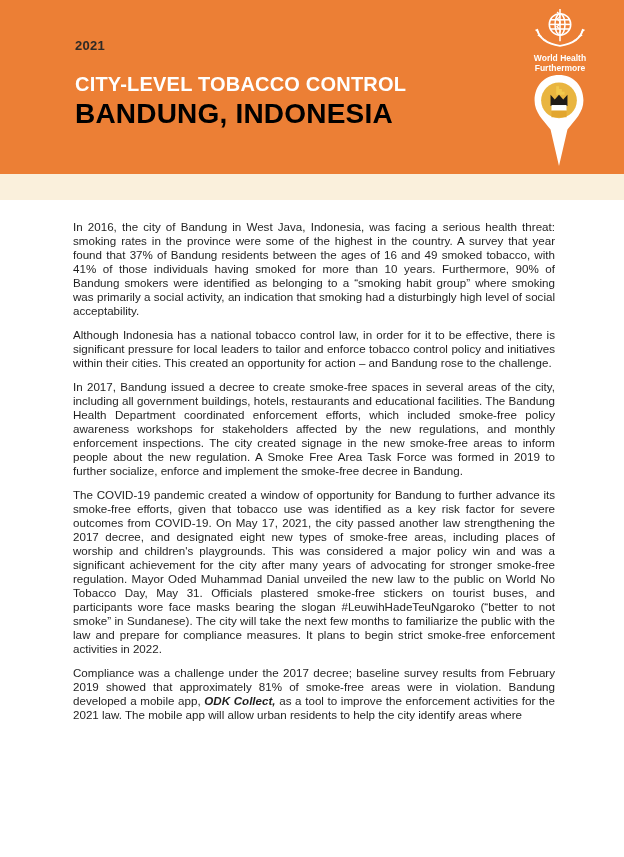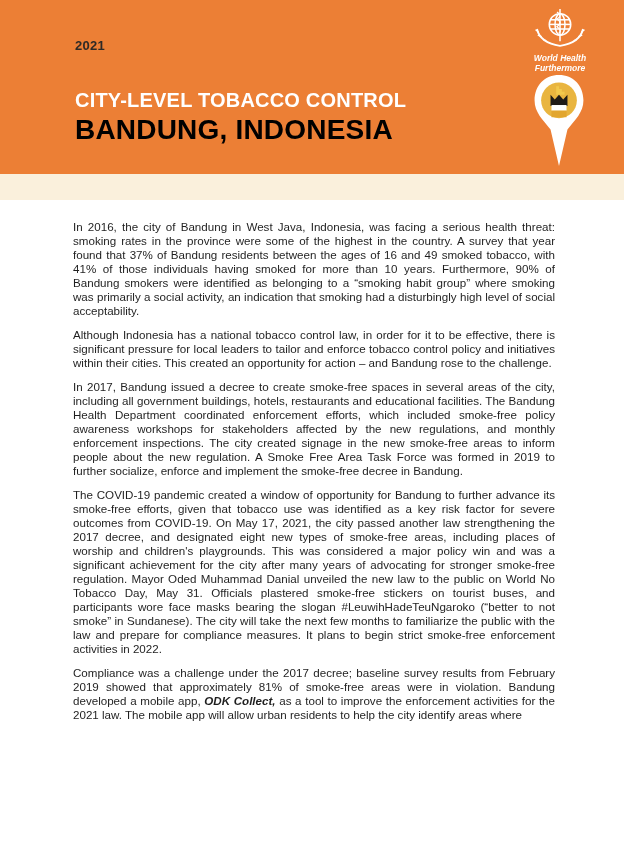--- a/index.html
+++ b/index.html
@@ -17,34 +17,34 @@
     background:#EC7F35;
   }
   .accent-strip {
     position:absolute; top:174px; left:0;
     width:624px; height:26px;
     background:#FAF0DC;
   }
   .banner-left { position:absolute; left:75px; top:38px; }
   .year {
     font-size:13px; font-weight:bold; color:#2E2A26;
-    margin:0 0 36px 0; letter-spacing:0.3px;
+    margin:0 0 20px 0; letter-spacing:0.3px;
   }
   .title {
     font-size:20px; font-weight:bold; color:#ffffff;
     margin:0 0 2px 0; letter-spacing:0.2px;
   }
   .subtitle {
     font-size:28px; font-weight:bold; color:#000000;
     margin:0; letter-spacing:0.2px;
   }
   
   .logo-block {
     position:absolute; right:16px; top:6px;
-    width:96px; text-align:center;font-style:italic;
+    width:96px; text-align:center;
   }
   .logo-emblem { display:block; margin:0 auto; }
   .logo-name {
     margin-top:1px;
     font-size:8.5px; font-weight:bold; line-height:1.18;
     color:#ffffff;
   }
   
   .pin-block {
     position:absolute; right:36px; top:74px;

